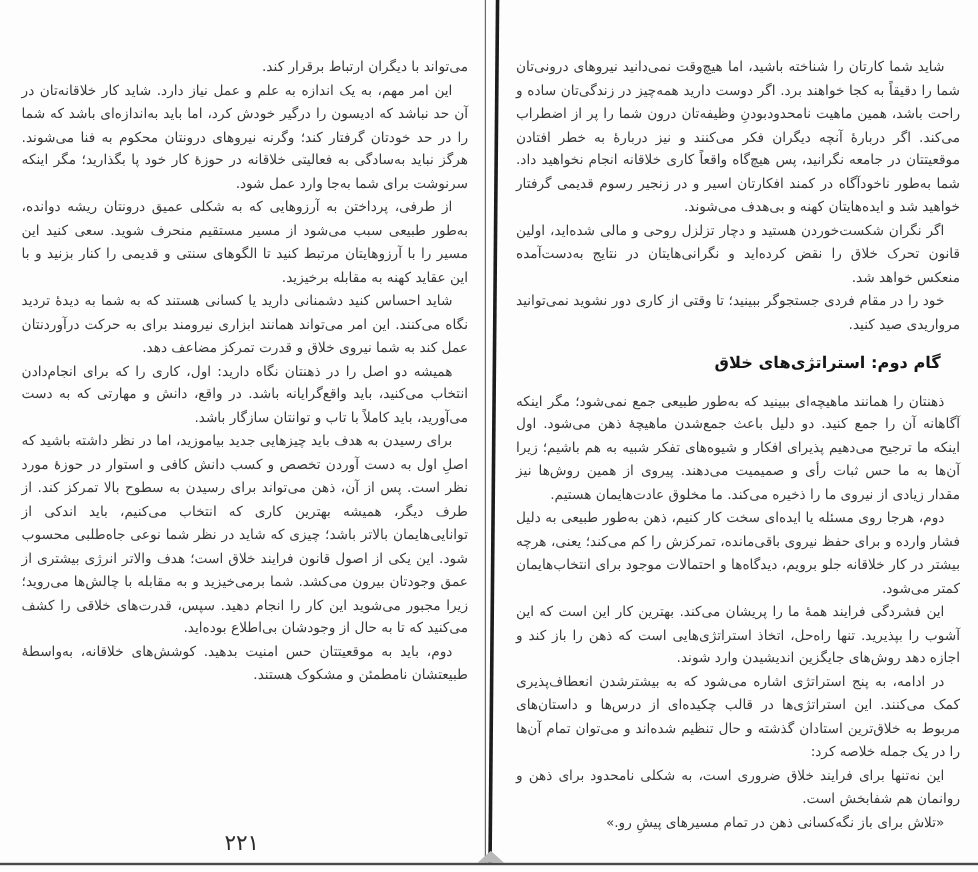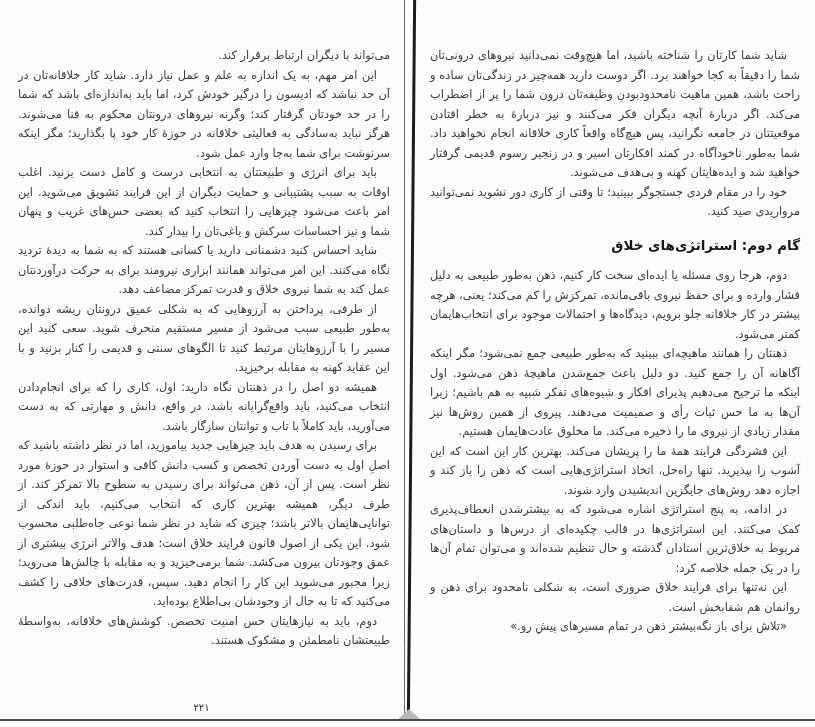--- a/index.html
+++ b/index.html
@@ -34,34 +34,34 @@
     font-size: 11.4px;
     line-height: 19.5px;
   }
   .page.left  .page-body { right: 13px; width: 372px; }
   .page.right .page-body { right: 15px; width: 370px; }
 
   .para { margin: 0; text-indent: 13px; }
   .para.flush { text-indent: 0; }
 
   .section-heading {
-    margin: 14px 0 11px 0;
+    margin: 14px 16px 11px 0;
     font-size: 13.5px;
     font-weight: bold;
     color: #161616;
     text-indent: 0;
   }
 
   .page-number {
     position: absolute;
     bottom: 14px;
     width: 100%;
     text-align: center;
     direction: rtl;
-    font-size: 10px;
+    font-size: 18px;
     color: #2c2c2c;
     letter-spacing: 1px;
   }
 
   
   .divider-thin {
     position: absolute;
     left: 404px;
     top: 0;
     width: 1px;
@@ -141,44 +141,44 @@
   <div class="watermark wm-blue-left">scry.com</div>
   <div class="watermark wm-blue-right">scry.com</div>
   <div class="wm-arc a1"></div>
   <div class="wm-arc a2"></div>
   <div class="wm-arc a3"></div>
 
   <div class="page left">
     <div class="page-body">
         <p class="para flush">می‌تواند با دیگران ارتباط برقرار کند.</p>
         <p class="para">این امر مهم، به یک اندازه به علم و عمل نیاز دارد. شاید کار خلاقانه‌تان در آن حد نباشد که ادیسون را درگیر خودش کرد، اما باید به‌اندازه‌ای باشد که شما را در حد خودتان گرفتار کند؛ وگرنه نیروهای درونتان محکوم به فنا می‌شوند. هرگز نباید به‌سادگی به فعالیتی خلاقانه در حوزهٔ کار خود پا بگذارید؛ مگر اینکه سرنوشت برای شما به‌جا وارد عمل شود.</p>
-        <p class="para">باید برای انرژی و طبیعتتان به انتخابی درست و کامل دست بزنید. اغلب اوقات به سبب پشتیبانی و حمایت دیگران از این فرایند تشویق می‌شوید. این امر باعث می‌شود چیزهایی را انتخاب کنید که بعضی حس‌های غریب و پنهان شما و نیز احساسات سرکش و یاغی‌تان را بیدار کند.</p>
+        <p class="para">از طرفی، پرداختن به آرزوهایی که به شکلی عمیق درونتان ریشه دوانده، به‌طور طبیعی سبب می‌شود از مسیر مستقیم منحرف شوید. سعی کنید این مسیر را با آرزوهایتان مرتبط کنید تا الگوهای سنتی و قدیمی را کنار بزنید و با این عقاید کهنه به مقابله برخیزید.</p>
         <p class="para">شاید احساس کنید دشمنانی دارید یا کسانی هستند که به شما به دیدهٔ تردید نگاه می‌کنند. این امر می‌تواند همانند ابزاری نیرومند برای به حرکت درآوردنتان عمل کند به شما نیروی خلاق و قدرت تمرکز مضاعف دهد.</p>
-        <p class="para">از طرفی، پرداختن به آرزوهایی که به شکلی عمیق درونتان ریشه دوانده، به‌طور طبیعی سبب می‌شود از مسیر مستقیم منحرف شوید. سعی کنید این مسیر را با آرزوهایتان مرتبط کنید تا الگوهای سنتی و قدیمی را کنار بزنید و با این عقاید کهنه به مقابله برخیزید.</p>
         <p class="para">همیشه دو اصل را در ذهنتان نگاه دارید: اول، کاری را که برای انجام‌دادن انتخاب می‌کنید، باید واقع‌گرایانه باشد. در واقع، دانش و مهارتی که به دست می‌آورید، باید کاملاً با تاب و توانتان سازگار باشد.</p>
         <p class="para">برای رسیدن به هدف باید چیزهایی جدید بیاموزید، اما در نظر داشته باشید که اصلِ اول به دست آوردن تخصص و کسب دانش کافی و استوار در حوزهٔ مورد نظر است. پس از آن، ذهن می‌تواند برای رسیدن به سطوح بالا تمرکز کند. از طرف دیگر، همیشه بهترین کاری که انتخاب می‌کنیم، باید اندکی از توانایی‌هایمان بالاتر باشد؛ چیزی که شاید در نظر شما نوعی جاه‌طلبی محسوب شود. این یکی از اصول قانون فرایند خلاق است؛ هدف والاتر انرژی بیشتری از عمق وجودتان بیرون می‌کشد. شما برمی‌خیزید و به مقابله با چالش‌ها می‌روید؛ زیرا مجبور می‌شوید این کار را انجام دهید. سپس، قدرت‌های خلاقی را کشف می‌کنید که تا به حال از وجودشان بی‌اطلاع بوده‌اید.</p>
-        <p class="para">دوم، باید به نیازهایتان حس امنیت تخصص. کوشش‌های خلاقانه، به‌واسطهٔ طبیعتشان نامطمئن و مشکوک هستند.</p>
+        <p class="para">دوم، باید به موقعیتتان حس امنیت بدهید. کوشش‌های خلاقانه، به‌واسطهٔ طبیعتشان نامطمئن و مشکوک هستند.</p>
       </div>
     <div class="page-number">۲۲۱</div>
   </div>
 
   <div class="page right">
     <div class="page-body">
       <div>
           <p class="para">شاید شما کارتان را شناخته باشید، اما هیچ‌وقت نمی‌دانید نیروهای درونی‌تان شما را دقیقاً به کجا خواهند برد. اگر دوست دارید همه‌چیز در زندگی‌تان ساده و راحت باشد، همین ماهیت نامحدودبودنِ وظیفه‌تان درون شما را پر از اضطراب می‌کند. اگر دربارهٔ آنچه دیگران فکر می‌کنند و نیز دربارهٔ به خطر افتادن موقعیتتان در جامعه نگرانید، پس هیچ‌گاه واقعاً کاری خلاقانه انجام نخواهید داد. شما به‌طور ناخودآگاه در کمند افکارتان اسیر و در زنجیر رسوم قدیمی گرفتار خواهید شد و ایده‌هایتان کهنه و بی‌هدف می‌شوند.</p>
+          <p class="para">اگر نگران شکست‌خوردن هستید و دچار تزلزل روحی و مالی شده‌اید، اولین قانون تحرک خلاق را نقض کرده‌اید و نگرانی‌هایتان در نتایج به‌دست‌آمده منعکس خواهد شد.</p>
           <p class="para">خود را در مقام فردی جستجوگر ببینید؛ تا وقتی از کاری دور نشوید نمی‌توانید مرواریدی صید کنید.</p>
         </div>
       <h2 class="section-heading">گام دوم: استراتژی‌های خلاق</h2>
       <div>
+          <p class="para">ذهنتان را همانند ماهیچه‌ای ببینید که به‌طور طبیعی جمع نمی‌شود؛ مگر اینکه آگاهانه آن را جمع کنید. دو دلیل باعث جمع‌شدن ماهیچهٔ ذهن می‌شود. اول اینکه ما ترجیح می‌دهیم پذیرای افکار و شیوه‌های تفکر شبیه به هم باشیم؛ زیرا آن‌ها به ما حس ثبات رأی و صمیمیت می‌دهند. پیروی از همین روش‌ها نیز مقدار زیادی از نیروی ما را ذخیره می‌کند. ما مخلوق عادت‌هایمان هستیم.</p>
           <p class="para">دوم، هرجا روی مسئله یا ایده‌ای سخت کار کنیم، ذهن به‌طور طبیعی به دلیل فشار وارده و برای حفظ نیروی باقی‌مانده، تمرکزش را کم می‌کند؛ یعنی، هرچه بیشتر در کار خلاقانه جلو برویم، دیدگاه‌ها و احتمالات موجود برای انتخاب‌هایمان کمتر می‌شود.</p>
-          <p class="para">ذهنتان را همانند ماهیچه‌ای ببینید که به‌طور طبیعی جمع نمی‌شود؛ مگر اینکه آگاهانه آن را جمع کنید. دو دلیل باعث جمع‌شدن ماهیچهٔ ذهن می‌شود. اول اینکه ما ترجیح می‌دهیم پذیرای افکار و شیوه‌های تفکر شبیه به هم باشیم؛ زیرا آن‌ها به ما حس ثبات رأی و صمیمیت می‌دهند. پیروی از همین روش‌ها نیز مقدار زیادی از نیروی ما را ذخیره می‌کند. ما مخلوق عادت‌هایمان هستیم.</p>
           <p class="para">این فشردگی فرایند همهٔ ما را پریشان می‌کند. بهترین کار این است که این آشوب را بپذیرید. تنها راه‌حل، اتخاذ استراتژی‌هایی است که ذهن را باز کند و اجازه دهد روش‌های جایگزین اندیشیدن وارد شوند.</p>
           <p class="para">در ادامه، به پنج استراتژی اشاره می‌شود که به بیشترشدن انعطاف‌پذیری کمک می‌کنند. این استراتژی‌ها در قالب چکیده‌ای از درس‌ها و داستان‌های مربوط به خلاق‌ترین استادان گذشته و حال تنظیم شده‌اند و می‌توان تمام آن‌ها را در یک جمله خلاصه کرد:</p>
           <p class="para">این نه‌تنها برای فرایند خلاق ضروری است، به شکلی نامحدود برای ذهن و روانمان هم شفابخش است.</p>
-          <p class="para">«تلاش برای باز نگه‌بیشتر ذهن در تمام مسیرهای پیشِ رو.»</p>
+          <p class="para">«تلاش برای باز نگه‌کسانی ذهن در تمام مسیرهای پیشِ رو.»</p>
         </div>
     </div>
   </div>
 
   <div class="divider-thin"></div>
   <div class="divider-thick"></div>
   <div class="gutter-notch"></div>
   <div class="bottom-rule"></div>
 
 </div>

